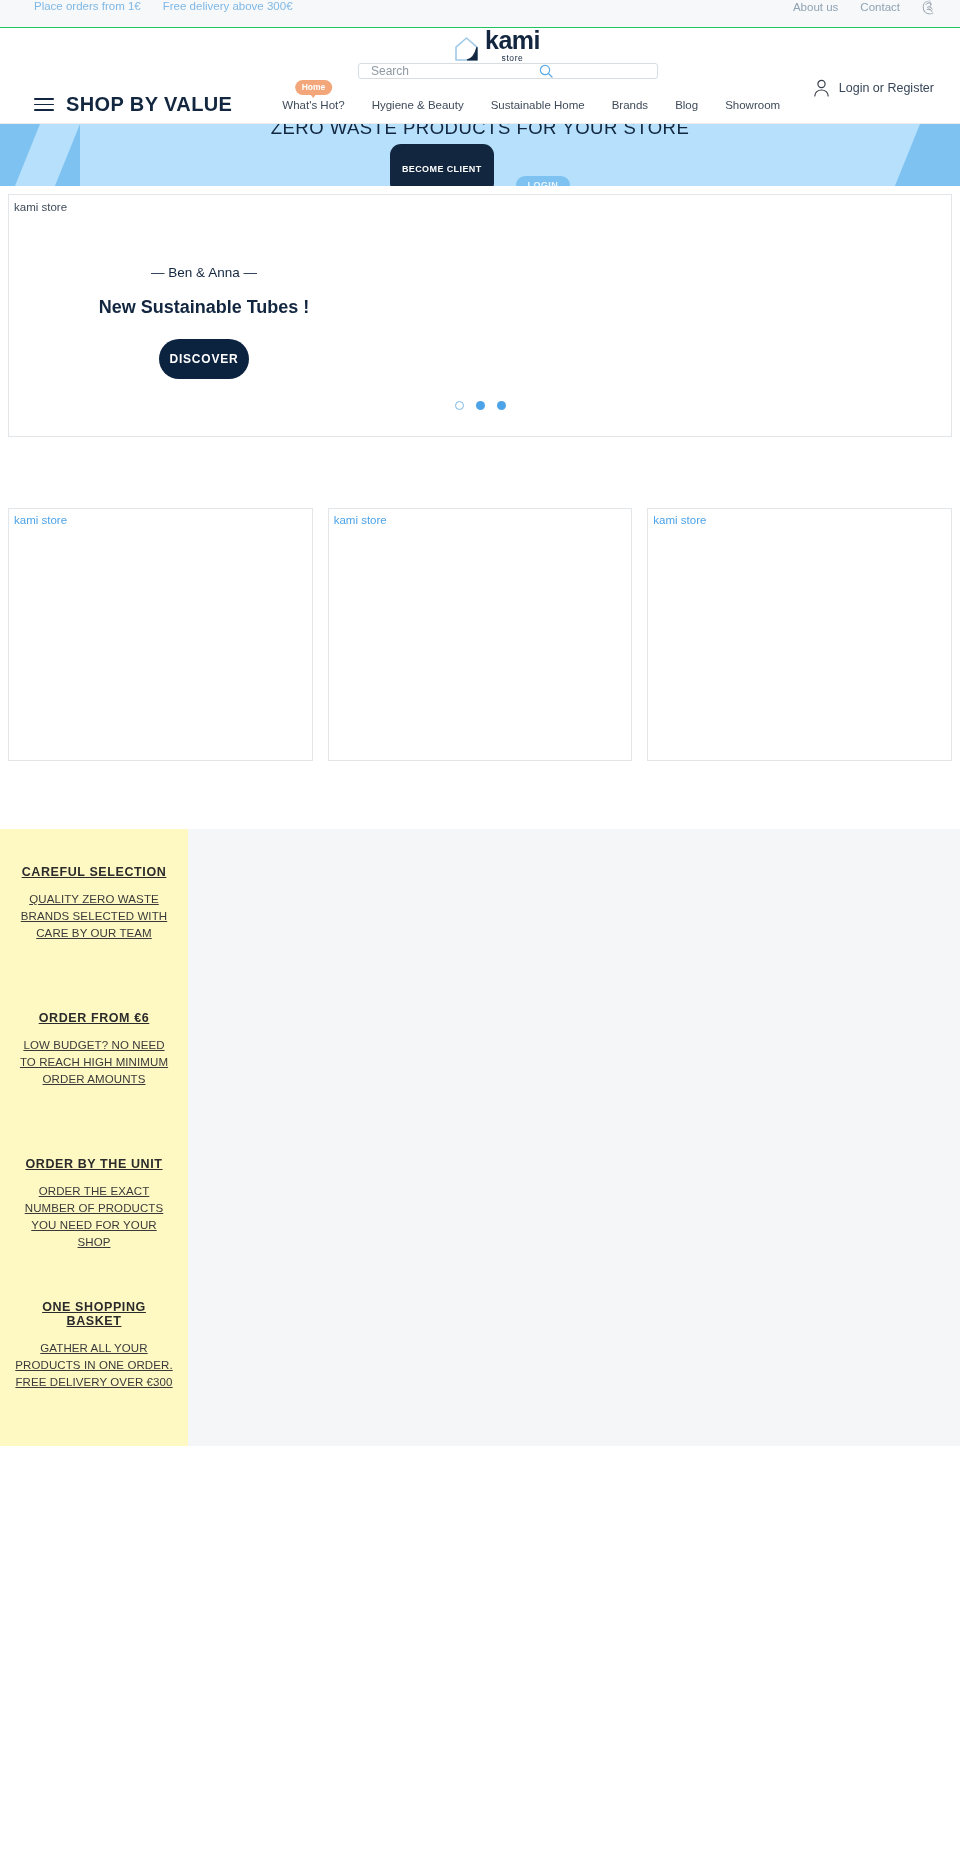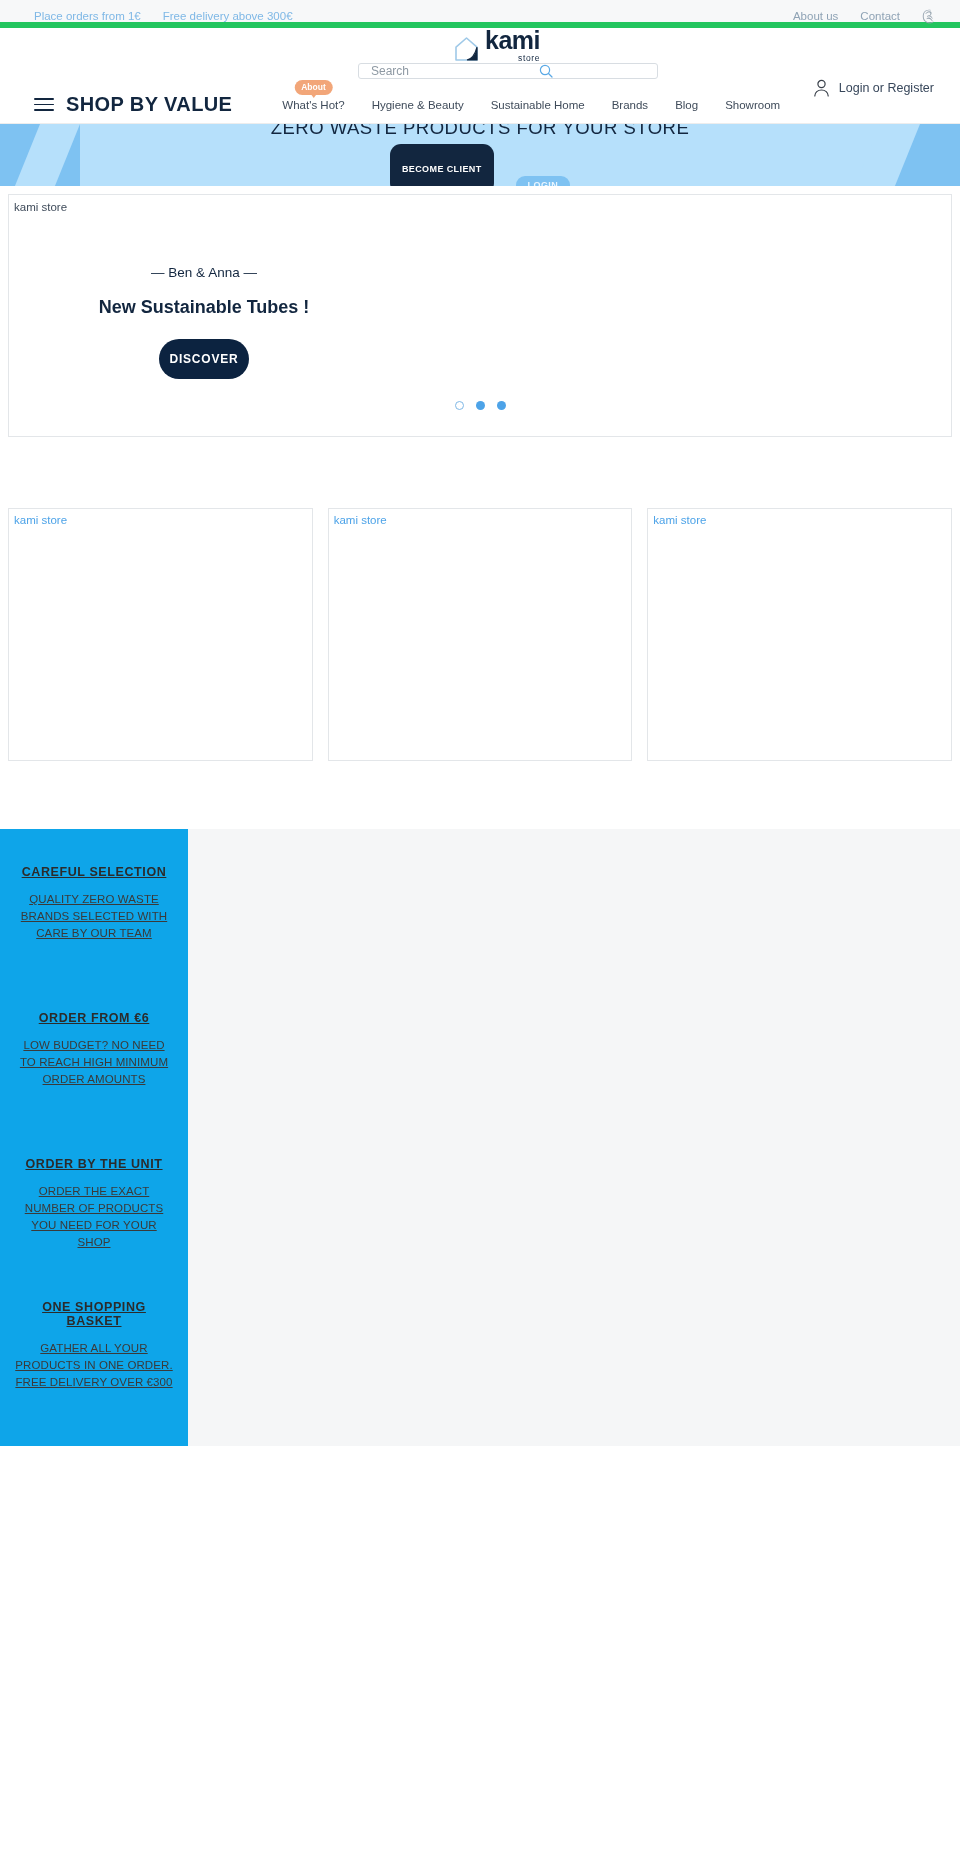--- a/index.html
+++ b/index.html
@@ -8,23 +8,23 @@
     font-family: "Liberation Sans", sans-serif;
     background: #ffffff;
     color: #1b2a41;
   }
   body { width: 960px; height: 1875px; overflow: hidden; position: relative; }
 
   
   .topbar {
     height: 28px;
     background: #f7f8f9;
-    border-bottom: 6px solid #22c55e;
-    display: flex;
-    align-items: flex-end;
+    border-bottom: 1px solid #22c55e;
+    display: flex;
+    align-items: flex-start;
     padding: 0 26px 0 34px;
     font-size: 11.5px;
   }
   .topbar-left { display: flex; gap: 22px; }
   .topbar-right { margin-left: auto; display: flex; align-items: center; gap: 22px; }
   .topbar a, .topbar span.tb {
     color: #7fb8e6;
     text-decoration: none;
     white-space: nowrap;
   }
@@ -61,21 +61,21 @@
     font-weight: 700;
     letter-spacing: -0.5px;
     color: #12263f;
     display: block;
   }
   .logo-sub {
     font-size: 8.5px;
     letter-spacing: 0.6px;
     color: #12263f;
     display: block;
-    text-align: right;
+    text-align: center;
     margin-top: 1px;
   }
 
   .search-wrap {
     margin-left: 48px;
     width: 300px;
     height: 31px;
     border: 1px solid #d8dde2;
     border-radius: 3px;
     display: flex;
@@ -294,21 +294,21 @@
 
   
   .features {
     margin-top: 68px;
     background: #f5f6f7;
     display: flex;
     height: 617px;
   }
   .features-col {
     width: 188px;
-    background: #0ea5e9;
+    background: #fef9c3;
     padding-top: 33px;
     display: flex;
     flex-direction: column;
   }
   .feature {
     height: 227px;
     text-align: center;
     padding: 0 14px;
   }
   .feature-title {
@@ -382,21 +382,21 @@
 
 <div class="nav">
   <div class="burger">
       <i></i>
       <i></i>
       <i></i>
     </div>
   <div class="shop-by-value">SHOP BY VALUE</div>
   <div class="nav-links">
     <div class="nav-item">
-      <span class="sale-badge">About</span>
+      <span class="sale-badge">Home</span>
       <a href="#">What's Hot?</a>
     </div>
     <div class="nav-item">
       <a href="#">Hygiene &amp; Beauty</a>
     </div>
     <div class="nav-item">
       <a href="#">Sustainable Home</a>
     </div>
     <div class="nav-item">
       <a href="#">Brands</a>

